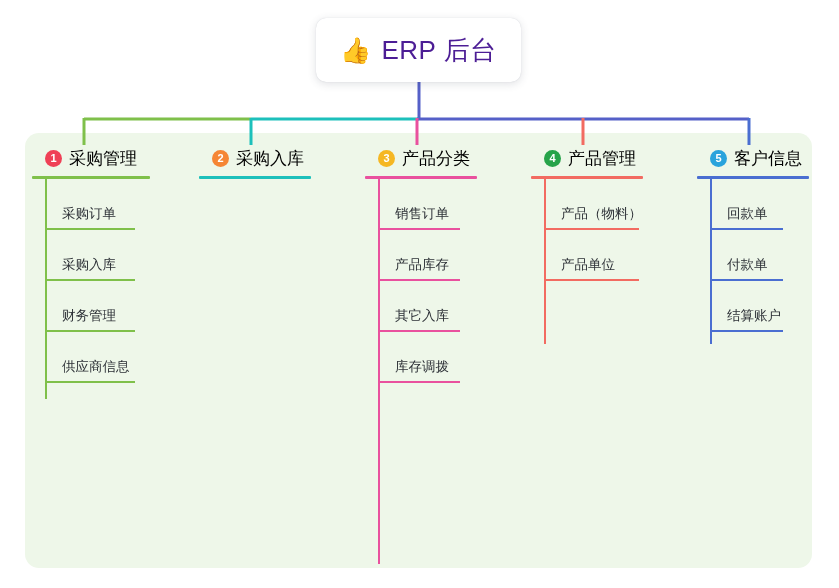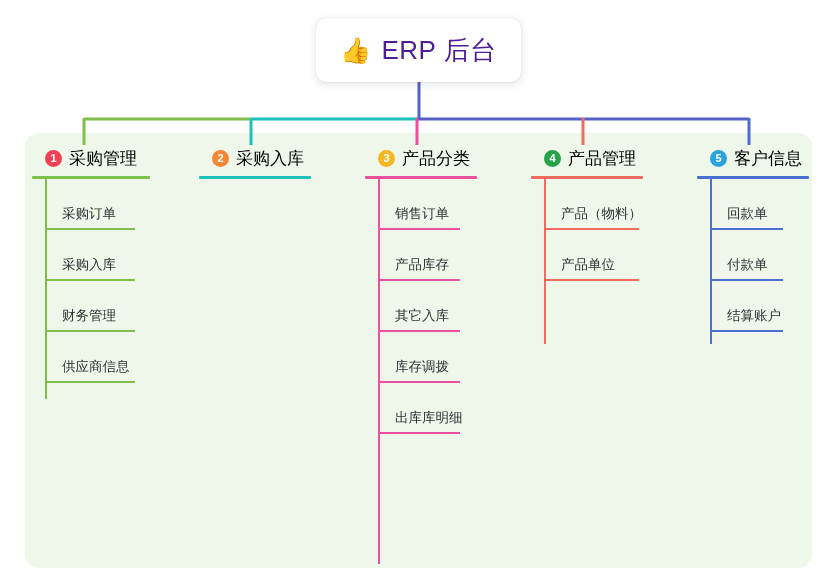--- a/index.html
+++ b/index.html
@@ -213,24 +213,20 @@
             <div class="child-rule" style="background: rgb(233, 81, 158); width: 82px;"></div>
           </div>
           <div class="child">
             <span class="child-label">其它入库</span>
             <div class="child-rule" style="background: rgb(233, 81, 158); width: 82px;"></div>
           </div>
           <div class="child">
             <span class="child-label">库存调拨</span>
             <div class="child-rule" style="background: rgb(233, 81, 158); width: 82px;"></div>
           </div>
-          <div class="child">
-            <span class="child-label">出库库明细</span>
-            <div class="child-rule" style="background: rgb(233, 81, 158); width: 82px;"></div>
-          </div>
         </div>
       </div>
       <div class="column" style="left: 531px;">
         <div class="col-head">
           <span class="badge" style="background: rgb(38, 163, 73);">4</span>
           <span class="col-title">产品管理</span>
         </div>
         <div class="head-rule" style="background: rgb(242, 107, 97); width: 112px;"></div>
         <div class="children">
           <div class="spine" style="background: rgb(242, 107, 97); height: 165px;"></div>

